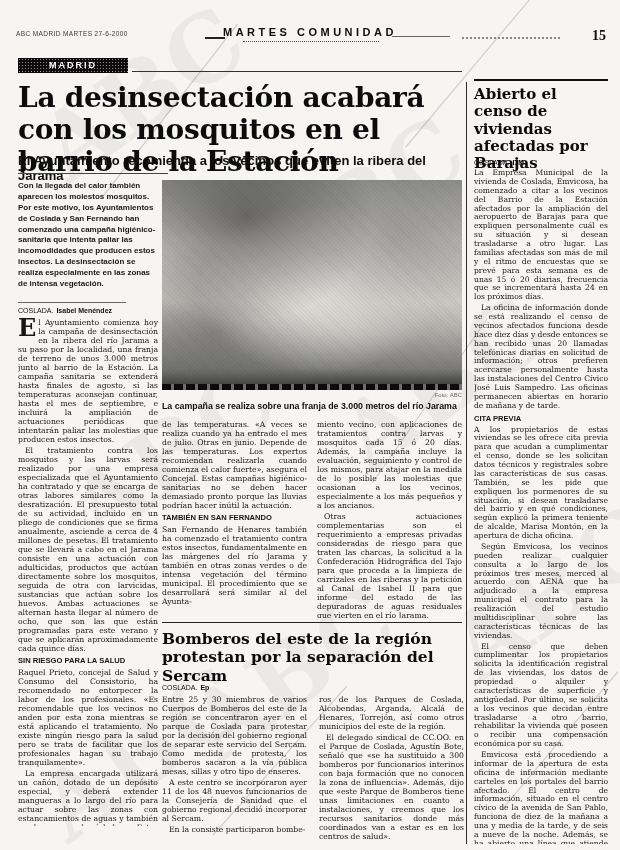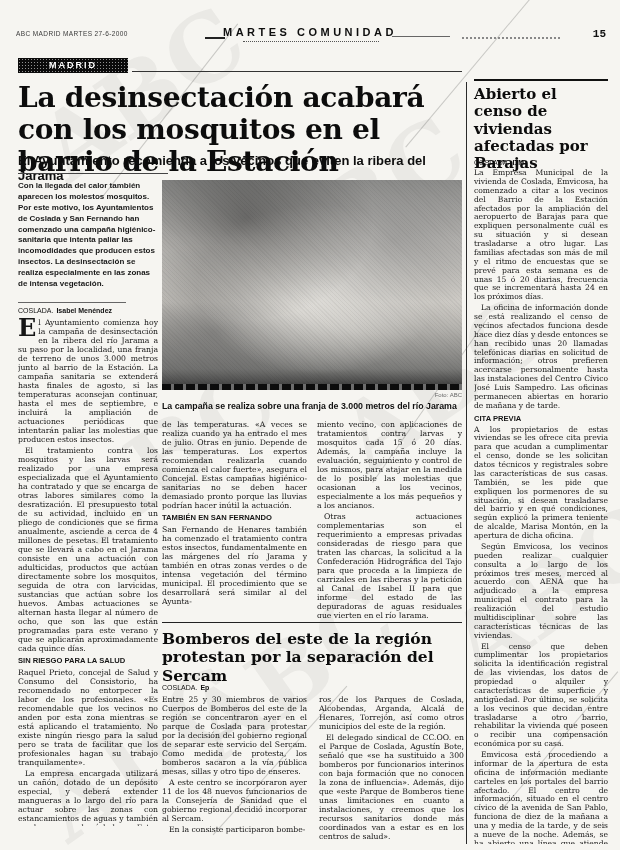--- a/index.html
+++ b/index.html
@@ -10,21 +10,21 @@
   }
   .abs{position:absolute;}
   
   .edition{left:16px;top:30px;font-family:"Liberation Sans",sans-serif;font-size:6.5px;letter-spacing:.4px;color:#3a3a3a;}
   .section-title{left:0;right:0;top:26px;text-align:center;font-family:"Liberation Sans",sans-serif;
     font-weight:bold;font-size:11px;letter-spacing:3.5px;color:#0e0e0e;}
   .section-dots{left:243px;top:41px;width:136px;border-top:1px dotted #555;}
   .hdr-dash-l{left:205px;top:37px;width:20px;border-top:2px solid #222;}
   .hdr-rule-r{left:392px;top:36px;width:58px;border-top:1px solid #666;}
   .hdr-dots-r{left:462px;top:37px;width:98px;border-top:2px dotted #888;}
-  .page-num{right:14px;top:28px;font-family:Liberation Mono, monospace;font-size:11px;font-weight:bold;color:#111;}
+  .page-num{right:14px;top:28px;font-family:Liberation Serif, serif;font-size:14px;font-weight:bold;color:#111;}
   
   .kicker{left:18px;top:58px;width:110px;height:15px;background-color:#0b0b0b;
     background-image:radial-gradient(rgba(255,255,255,.55) 14%, transparent 16%);background-size:3px 3px;
     color:#fff;font-family:"Liberation Sans",sans-serif;font-weight:bold;font-size:9px;
     letter-spacing:2px;text-align:center;line-height:15px;}
   .kicker-rule{left:132px;top:71px;width:330px;border-top:1px solid #333;}
   
   .headline{left:18px;top:82px;width:448px;font-weight:bold;font-size:28px;line-height:1.14;letter-spacing:-.3px;color:#0c0c0c;}
   .subheadline{left:18px;top:153px;width:448px;font-family:"Liberation Sans",sans-serif;font-weight:bold;font-size:13px;color:#0e0e0e;}
   .subhead-rule{left:18px;top:173px;width:150px;border-top:1px solid #444;}

